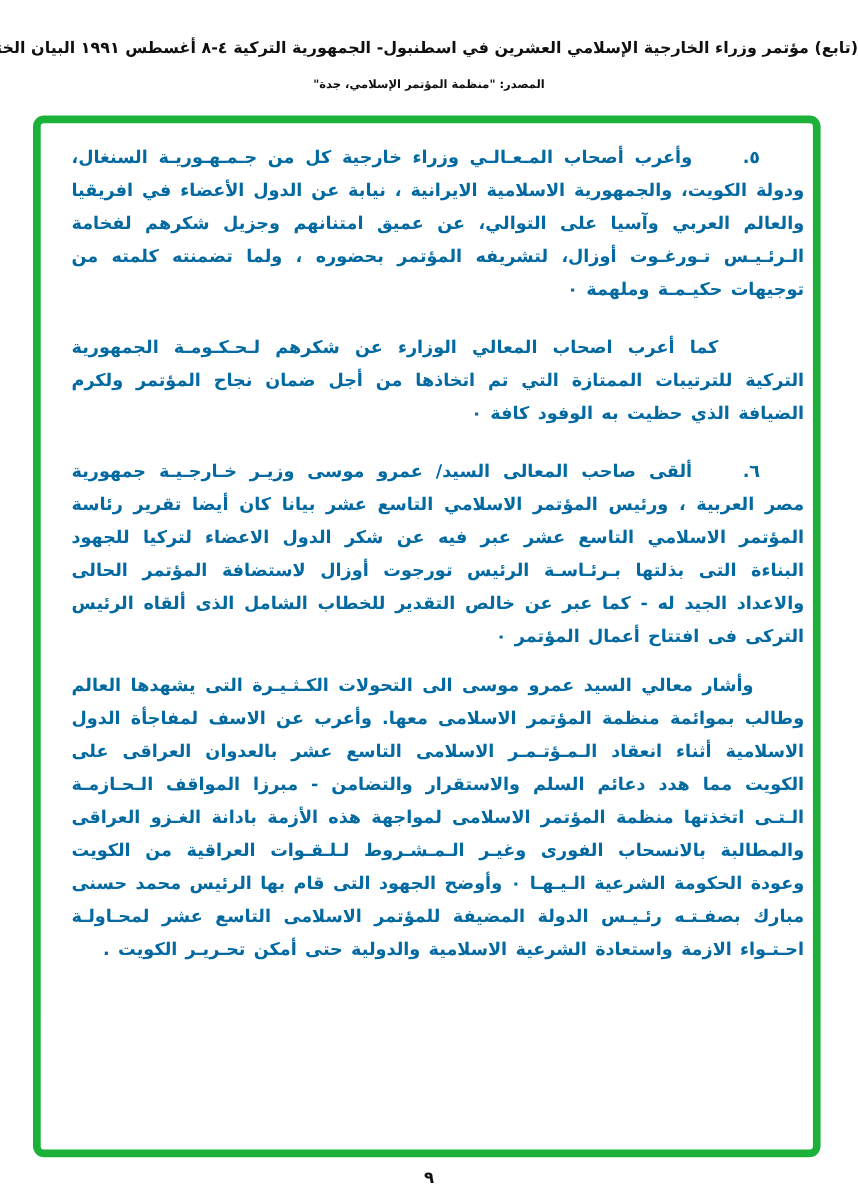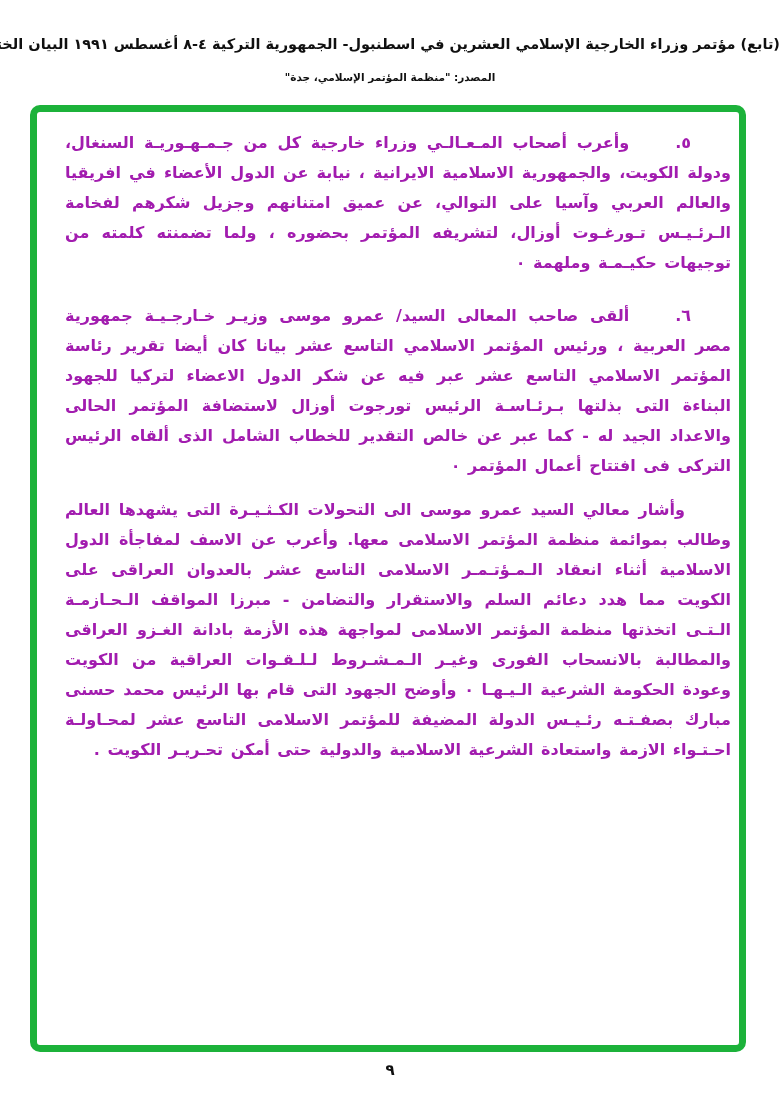--- a/index.html
+++ b/index.html
@@ -48,21 +48,21 @@
     padding: 16px 8px 0 28px;
     direction: rtl;
     overflow: hidden;
   }
   .para {
     margin: 0 0 23px 0;
     font-size: 16px;
     font-weight: bold;
     line-height: 30px;
     text-align: justify;
-    color: #a21caf;
+    color: #0369a1;
     word-spacing: 2px;
   }
   .para.numbered { text-indent: 40px; }
   .para .num { letter-spacing: 1px; }
   .para .tab { display: inline-block; width: 46px; }
   .para.indent-lg { text-indent: 78px; }
   .para.indent-sm { text-indent: 46px; }
   .para.gap-lg { margin-bottom: 14px; }
   .page-number {
     position: absolute;
@@ -83,20 +83,23 @@
   <div class="doc-source">المصدر: "منظمة المؤتمر الإسلامي، جدة"</div>
 
   <div class="frame"></div>
 
   <div class="content">
 
     <p class="para numbered">
       <span class="num">٥.</span><span class="tab"></span><span>وأعرب أصحاب المـعـالـي وزراء خارجية كل من جـمـهـوريـة السنغال، ودولة الكويت، والجمهورية الاسلامية الايرانية ، نيابة عن الدول الأعضاء في افريقيا والعالم العربي وآسيا على التوالي، عن عميق امتنانهم وجزيل شكرهم لفخامة الـرئـيـس تـورغـوت أوزال، لتشريفه المؤتمر بحضوره ، ولما تضمنته كلمته من توجيهات حكيـمـة وملهمة ٠</span>
     </p>
 
+    <p class="para indent-lg">
+      <span>كما أعرب اصحاب المعالي الوزارء عن شكرهم لـحـكـومـة الجمهورية التركية للترتيبات الممتازة التي تم اتخاذها من أجل ضمان نجاح المؤتمر ولكرم الضيافة الذي حظيت به الوفود كافة ٠</span>
+    </p>
 
     <p class="para numbered gap-lg">
       <span class="num">٦.</span><span class="tab"></span><span>ألقى صاحب المعالى السيد/ عمرو موسى وزيـر خـارجـيـة جمهورية مصر العربية ، ورئيس المؤتمر الاسلامي التاسع عشر بيانا كان أيضا تقرير رئاسة المؤتمر الاسلامي التاسع عشر عبر فيه عن شكر الدول الاعضاء لتركيا للجهود البناءة التى بذلتها بـرئـاسـة الرئيس تورجوت أوزال لاستضافة المؤتمر الحالى والاعداد الجيد له - كما عبر عن خالص التقدير للخطاب الشامل الذى ألقاه الرئيس التركى فى افتتاح أعمال المؤتمر ٠</span>
     </p>
 
     <p class="para indent-sm">
       <span>وأشار معالي السيد عمرو موسى الى التحولات الكـثـيـرة التى يشهدها العالم وطالب بموائمة منظمة المؤتمر الاسلامى معها. وأعرب عن الاسف لمفاجأة الدول الاسلامية أثناء انعقاد الـمـؤتـمـر الاسلامى التاسع عشر بالعدوان العراقى على الكويت مما هدد دعائم السلم والاستقرار والتضامن - مبرزا المواقف الـحـازمـة الـتـى اتخذتها منظمة المؤتمر الاسلامى لمواجهة هذه الأزمة بادانة الغـزو العراقى والمطالبة بالانسحاب الفورى وغيـر الـمـشـروط لـلـقـوات العراقية من الكويت وعودة الحكومة الشرعية الـيـهـا ٠ وأوضح الجهود التى قام بها الرئيس محمد حسنى مبارك بصفـتـه رئـيـس الدولة المضيفة للمؤتمر الاسلامى التاسع عشر لمحـاولـة احـتـواء الازمة واستعادة الشرعية الاسلامية والدولية حتى أمكن تحـريـر الكويت .</span>
     </p>
 
   </div>

